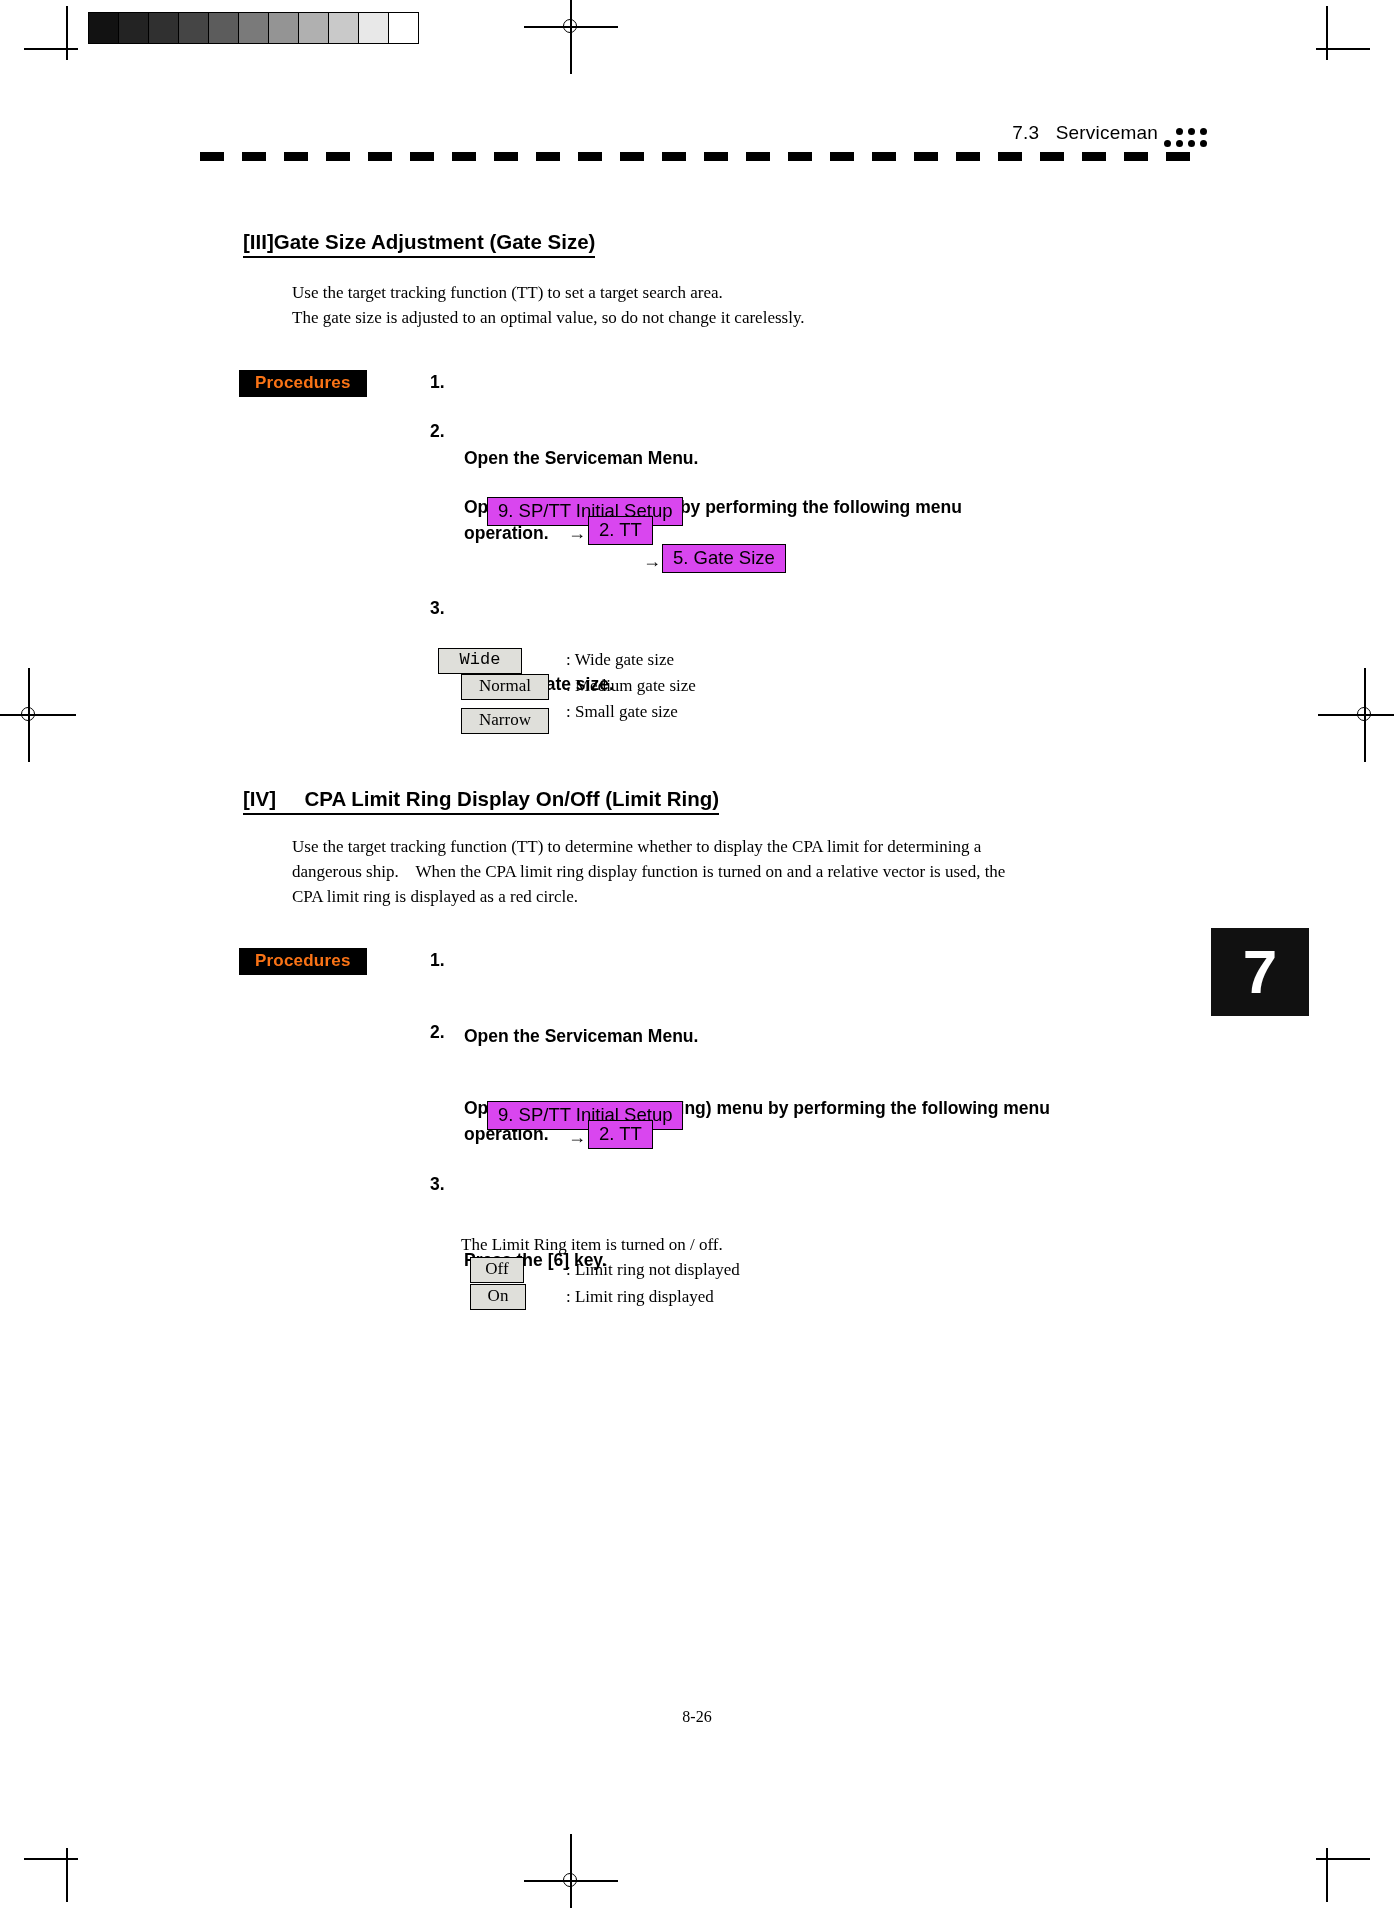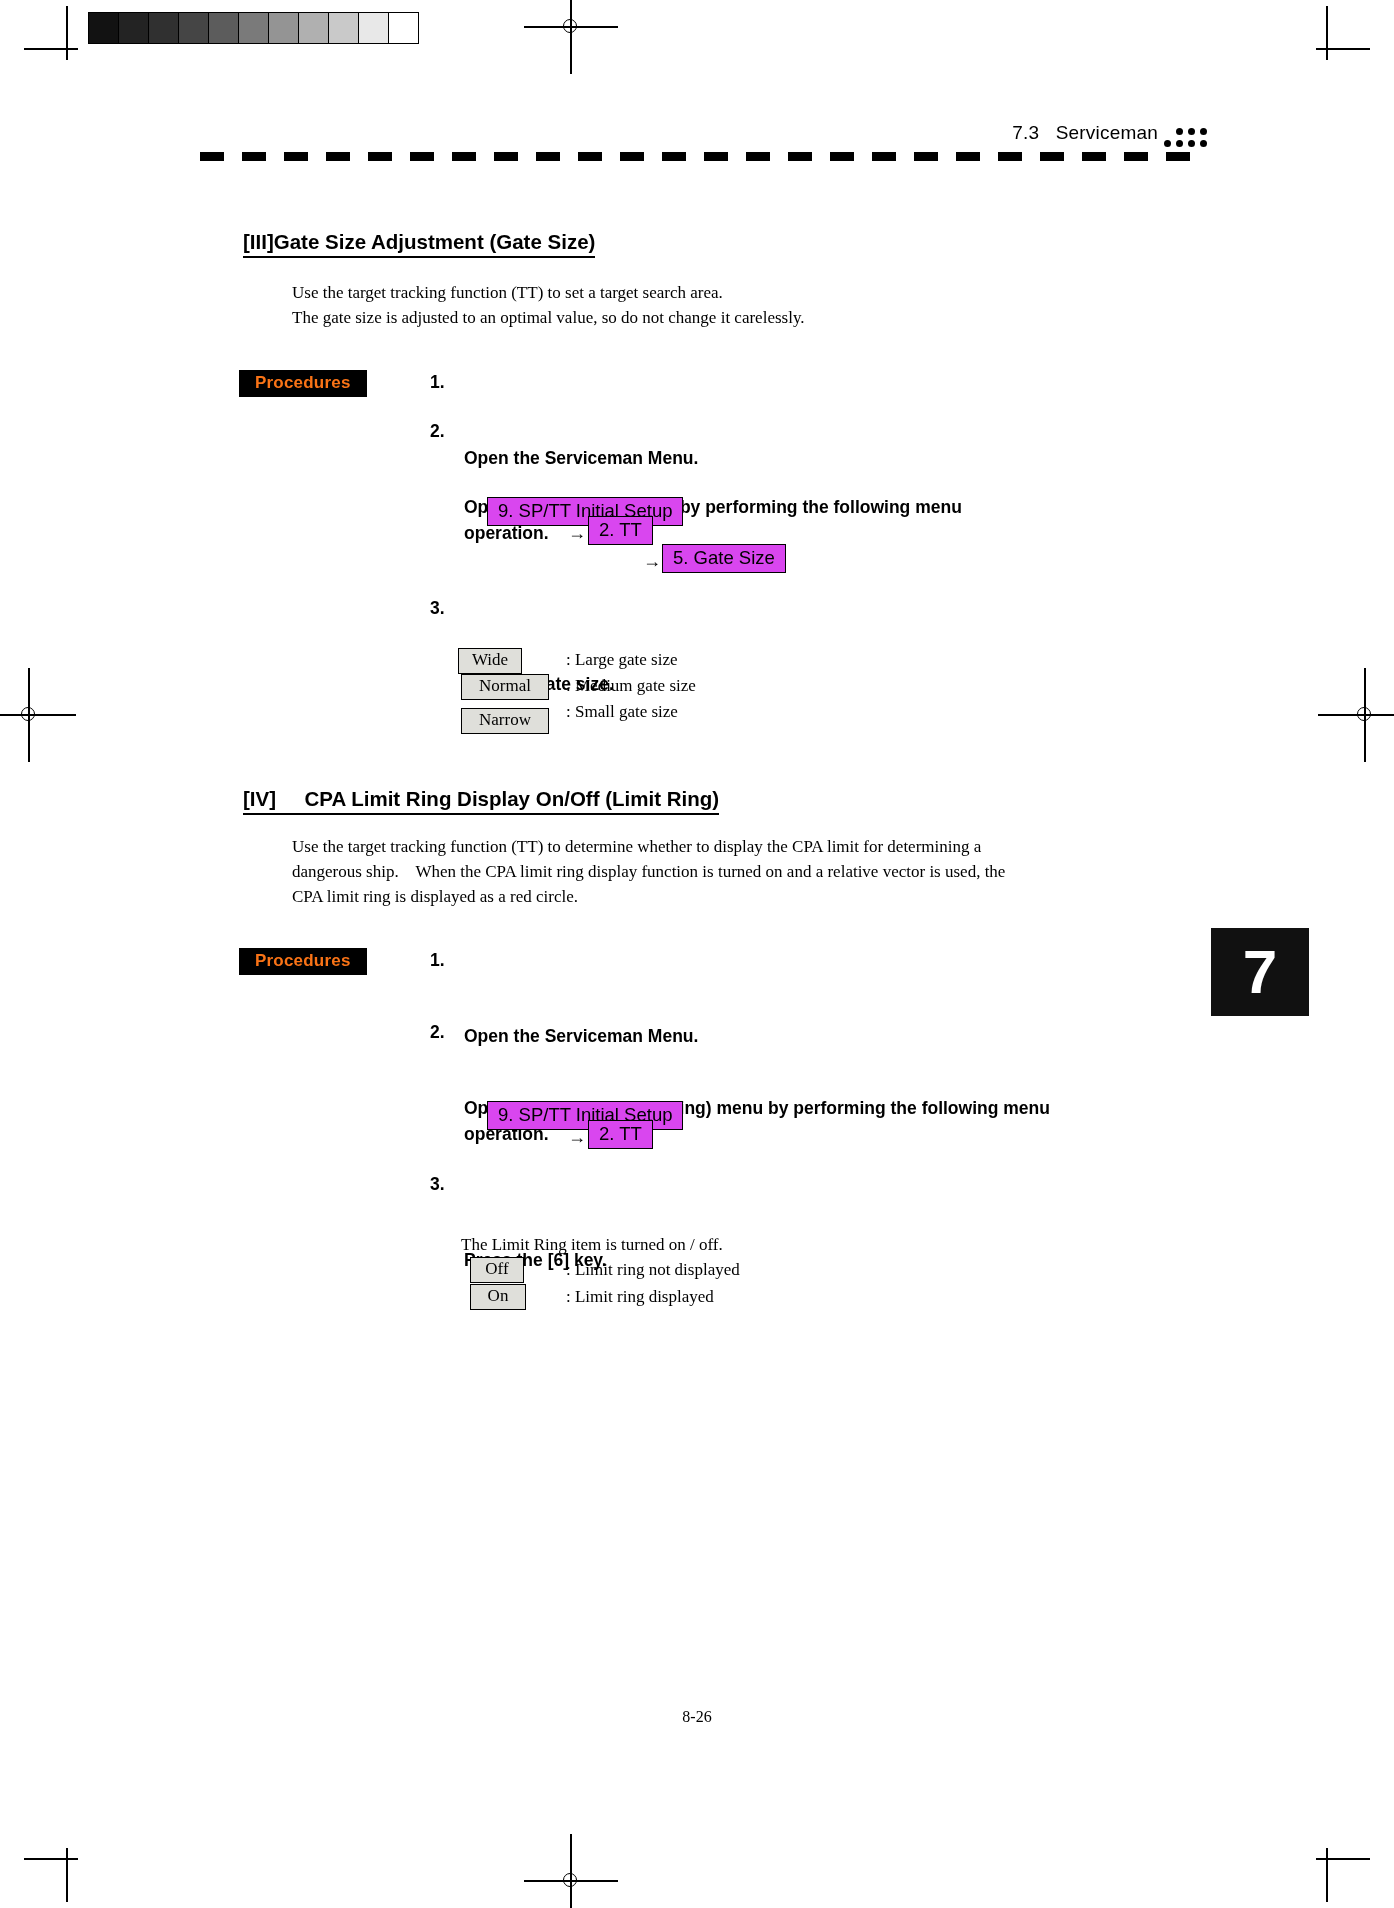--- a/index.html
+++ b/index.html
@@ -343,22 +343,22 @@
     <div class="arrow" style="left:568px; top:524px;">→</div>
     <div class="menu-chip" style="left:588px; top:516px;">2. TT</div>
     <div class="arrow" style="left:643px; top:552px;">→</div>
     <div class="menu-chip" style="left:662px; top:544px;">5. Gate Size</div>
 
     <div class="step" style="left:430px; top:596px; width:700px;">
       <span class="num">3.</span>
       <span class="txt">Select a gate size.</span>
     </div>
 
-    <div class="opt-chip" style="left:458px; top:648px; width:64px;">Wide</div>
-    <div class="opt-desc" style="left:566px; top:649px;">: Large gate size</div>
+    <div class="opt-chip" style="left:438px; top:648px; width:84px;font-family:Liberation Mono, monospace;">Wide</div>
+    <div class="opt-desc" style="left:566px; top:649px;">: Wide gate size</div>
 
     <div class="opt-chip" style="left:461px; top:674px; width:88px;">Normal</div>
     <div class="opt-desc" style="left:566px; top:675px;">: Medium gate size</div>
 
     <div class="opt-chip" style="left:461px; top:700px; width:88px;margin-top:8px;">Narrow</div>
     <div class="opt-desc" style="left:566px; top:701px;">: Small gate size</div>
 
     <div class="sect-heading" style="left:243px; top:786px;">[IV]     CPA Limit Ring Display On/Off (Limit Ring)</div>
 
     <div class="body-par" style="left:292px; top:834px;">Use the target tracking function (TT) to determine whether to display the CPA limit for determining a</div>

